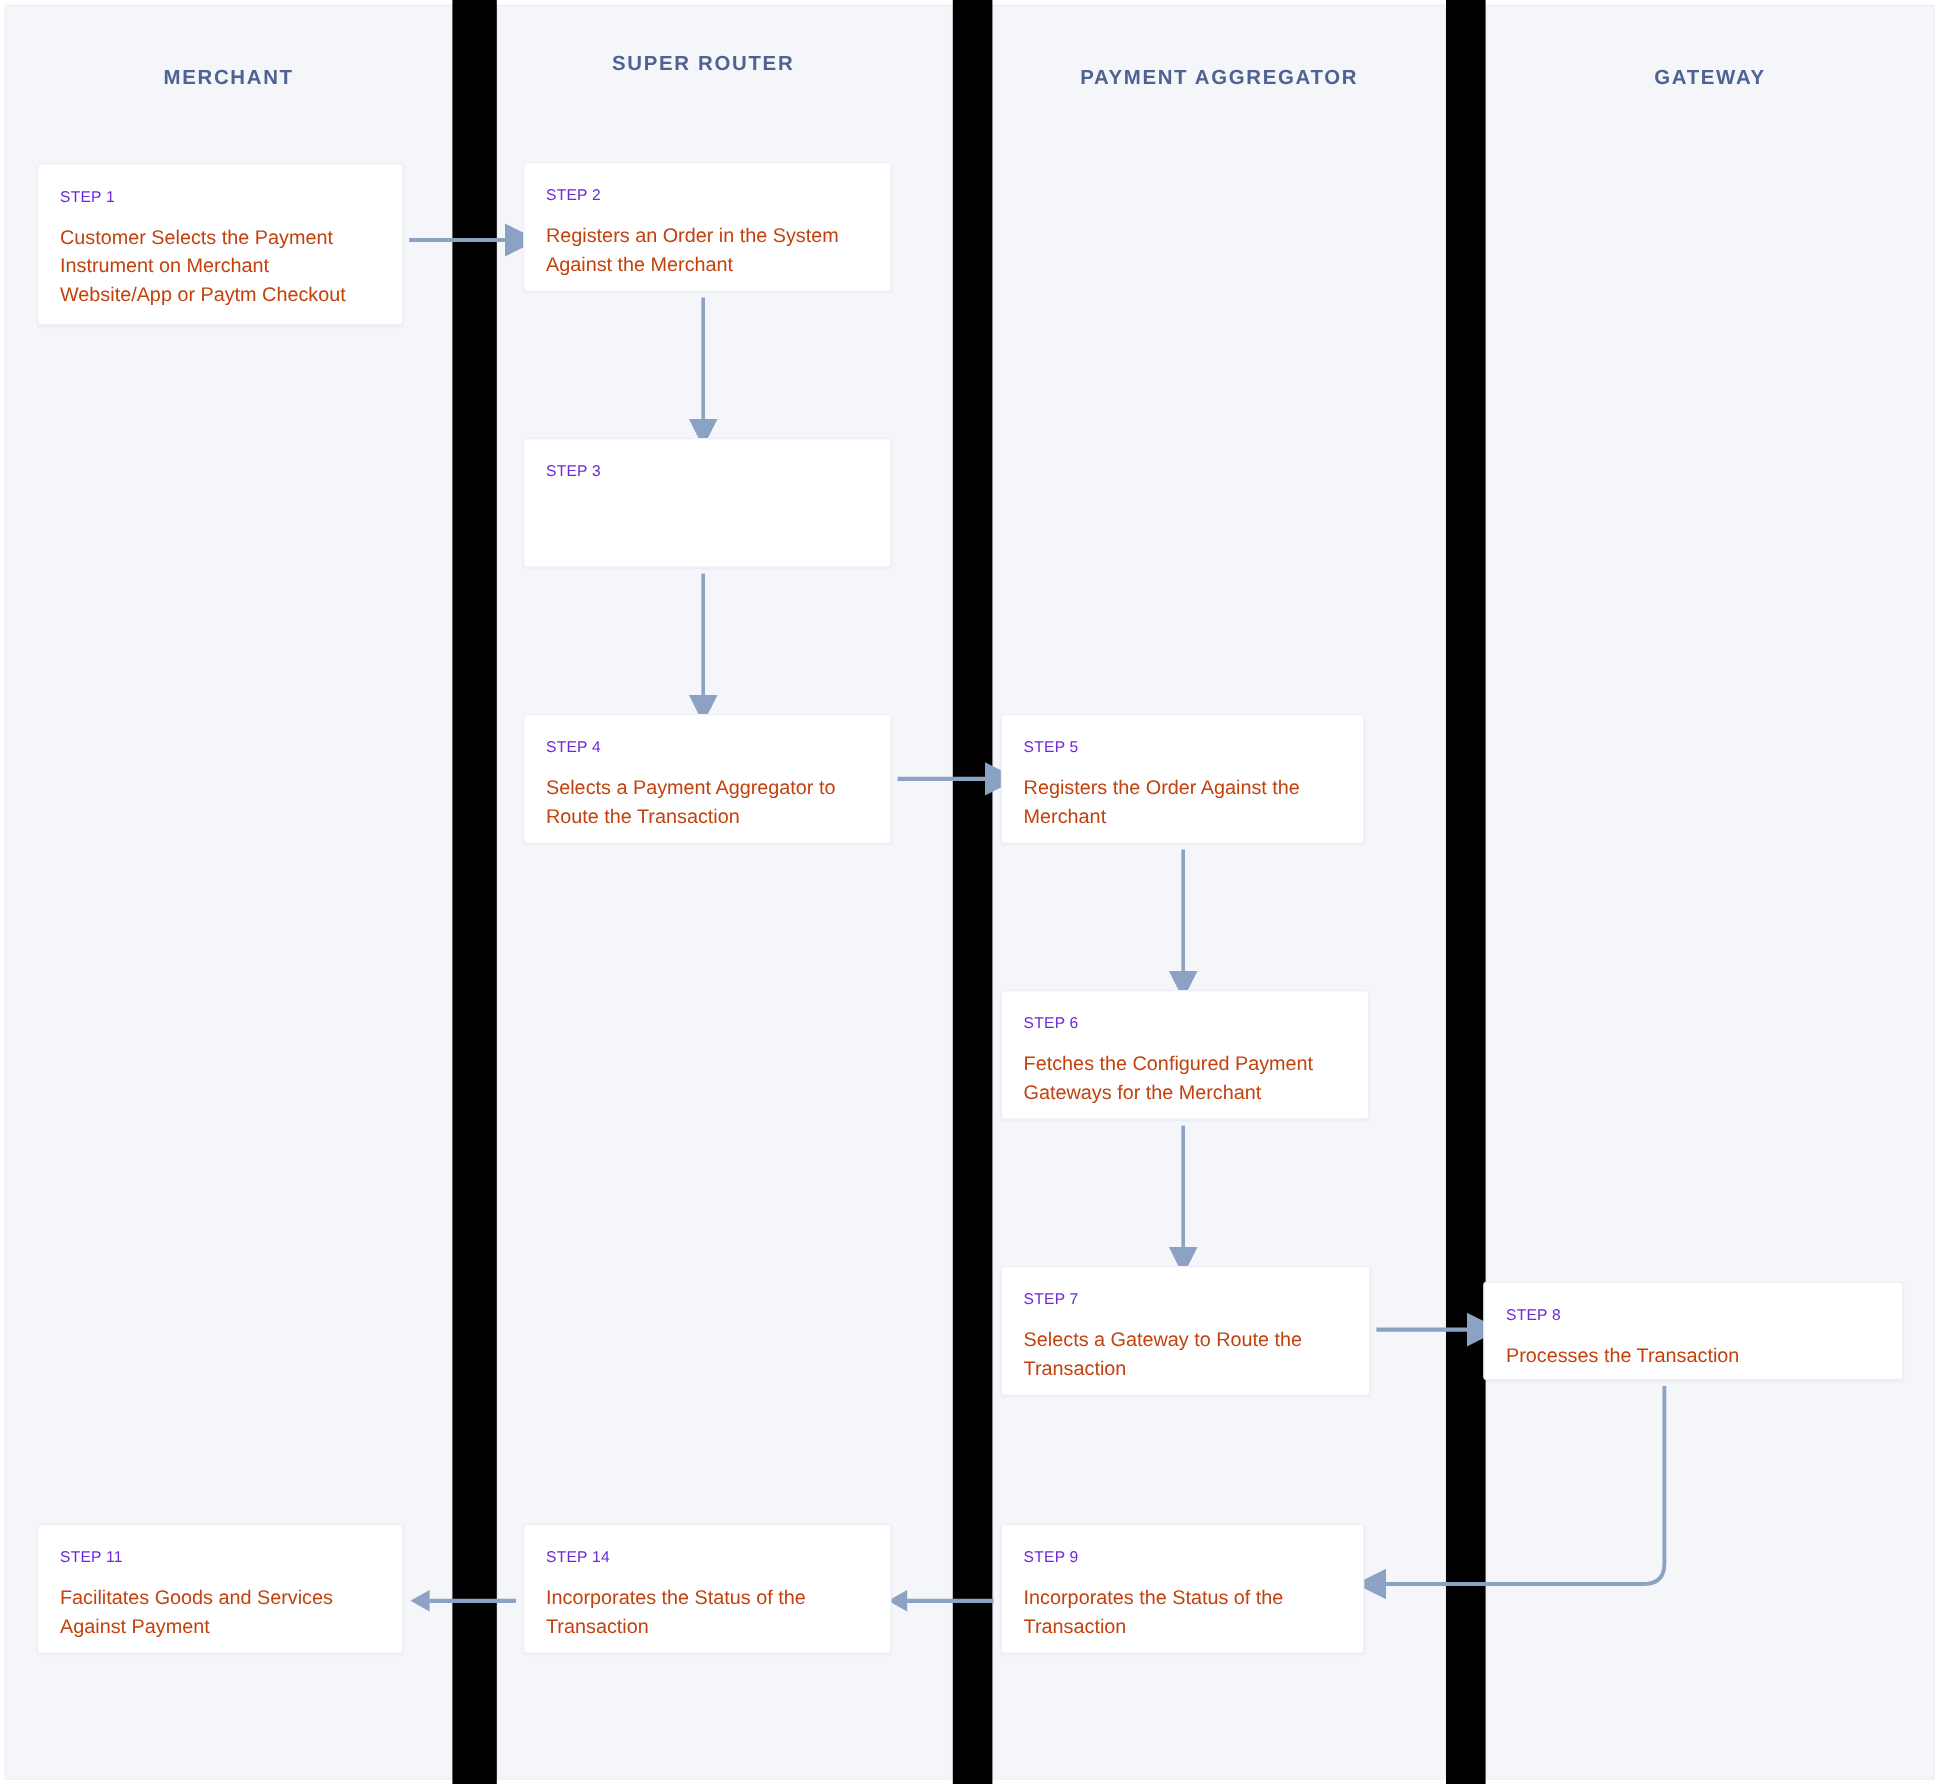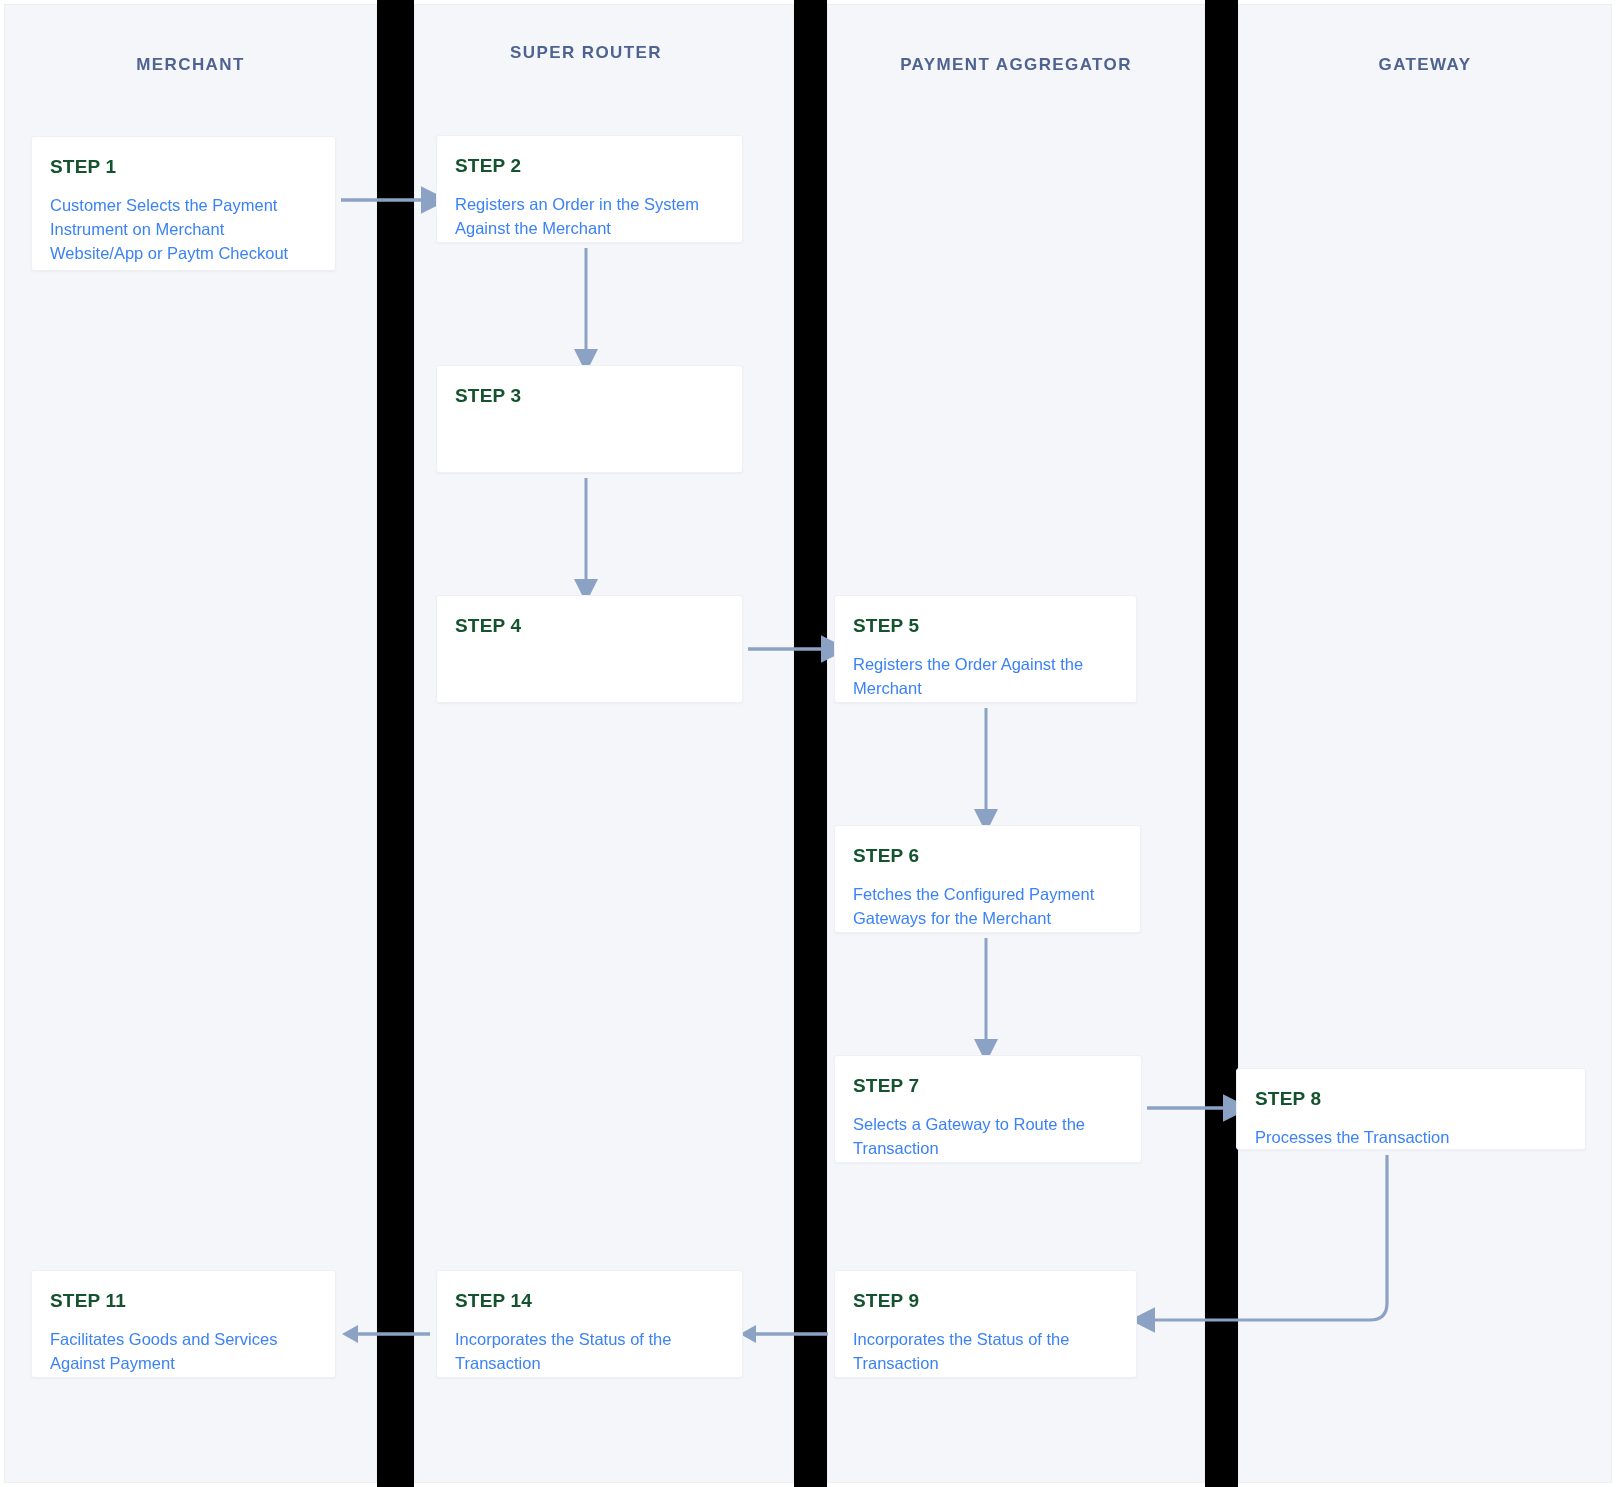--- a/index.html
+++ b/index.html
@@ -59,31 +59,31 @@
   .card {
     position: absolute;
     background: #ffffff;
     border: 1px solid #eef0f5;
     border-radius: 3px;
     box-sizing: border-box;
     padding: 20px 19px 20px 18px;
     box-shadow: 0 1px 2px rgba(60, 72, 100, 0.05);
   }
   .card .step-label {
-    font-size: 19px;
-    font-weight: 700;
-    color: #14532d;
+    font-size: 13px;
+    font-weight: 400;
+    color: #6d28d9;
     letter-spacing: 0.2px;
     margin: 0 0 16px 0;
     line-height: 1.1;
   }
   .card .step-text {
     font-size: 16.5px;
     font-weight: 400;
-    color: #3b82f6;
+    color: #c2410c;
     line-height: 1.45;
     margin: 0;
   }
 
   
   .c1  { left: 31px;   top: 136px;  width: 305px; height: 135px; }
   .c2  { left: 436px;  top: 135px;  width: 307px; height: 108px; }
   .c3  { left: 436px;  top: 365px;  width: 307px; height: 108px; }
   .c4  { left: 436px;  top: 595px;  width: 307px; height: 108px; }
   .c5  { left: 834px;  top: 595px;  width: 303px; height: 108px; }
@@ -186,20 +186,21 @@
     <div class="step-label">STEP 2</div>
     <div class="step-text">Registers an Order in the System Against the Merchant</div>
   </div>
 
   <div class="card c3">
     <div class="step-label">STEP 3</div>
   </div>
 
   <div class="card c4">
     <div class="step-label">STEP 4</div>
+    <div class="step-text">Selects a Payment Aggregator to Route the Transaction</div>
   </div>
 
   <div class="card c5">
     <div class="step-label">STEP 5</div>
     <div class="step-text">Registers the Order Against the Merchant</div>
   </div>
 
   <div class="card c6">
     <div class="step-label">STEP 6</div>
     <div class="step-text">Fetches the Configured Payment Gateways for the Merchant</div>

